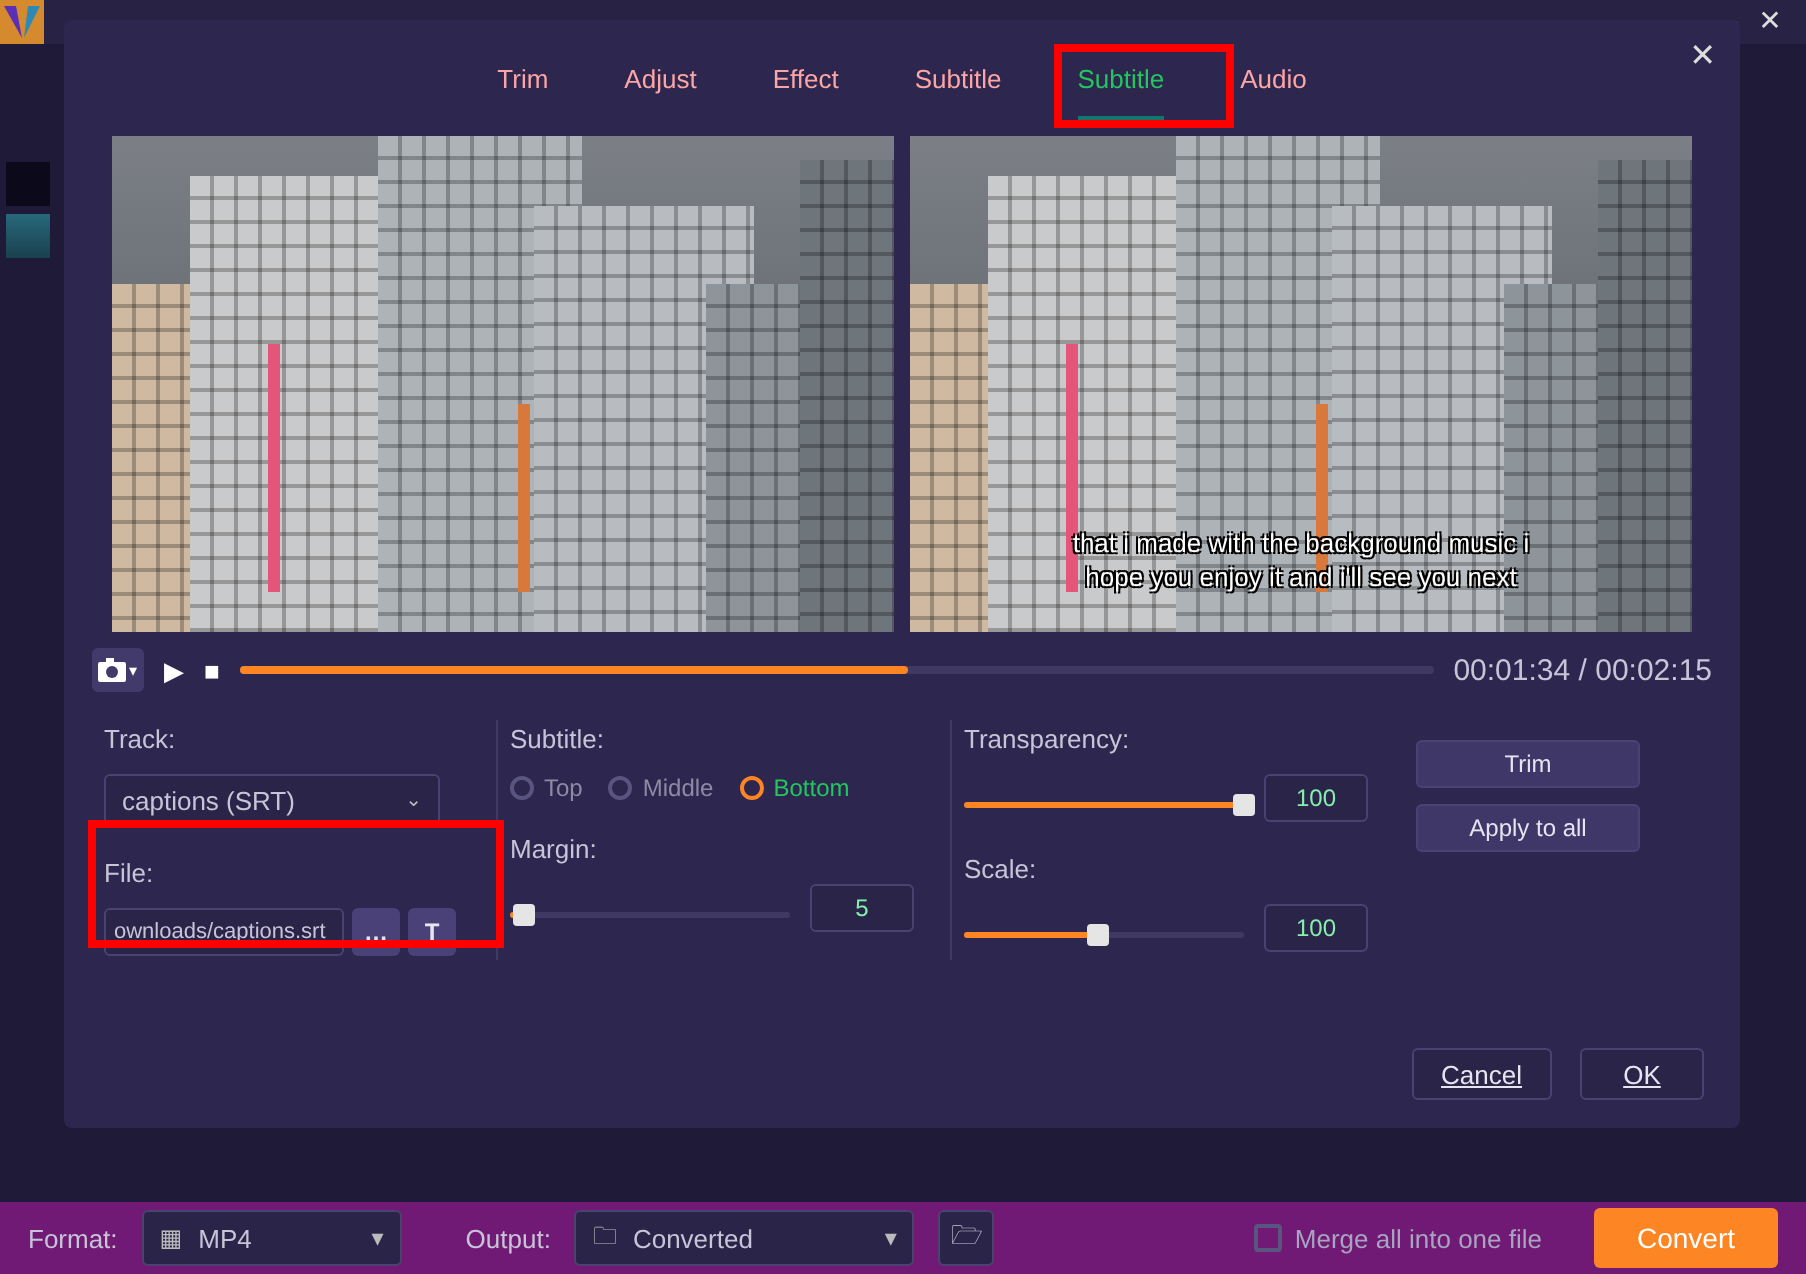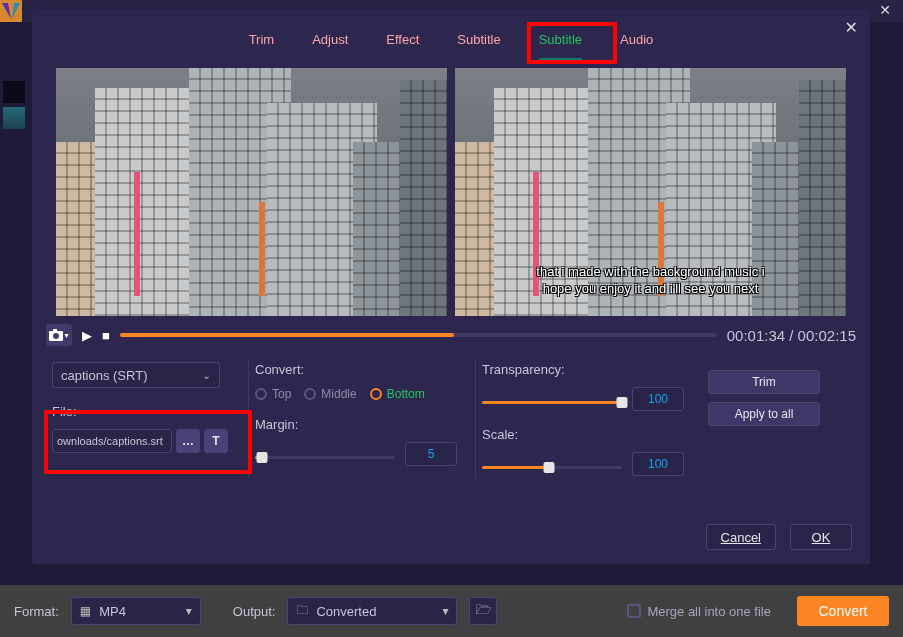--- a/index.html
+++ b/index.html
@@ -149,21 +149,21 @@
 
 .mini-slider {
   height:3px; background:#403963; border-radius:2px;
   position:relative; width:140px; margin:8px 0 2px 0;
 }
 .mini-fill{position:absolute;left:0;height:100%;background:#fd8524;border-radius:2px;}
 .mini-thumb{position:absolute;top:-4px;width:11px;height:11px;border-radius:2px;background:#e5e5e5;transform:translateX(-50%);}
 
 .valuebox {
   width:52px;height:24px;border:1px solid #4a4372;border-radius:3px;
-  background:#2a2448;color:#0ea5e9;display:flex;align-items:center;justify-content:center;
+  background:#2a2448;color:#86efac;display:flex;align-items:center;justify-content:center;
   font-size:12px;
 }
 .slider-line { display:flex; align-items:center; gap:10px;}
 
 .big-btn {
   width:112px;height:24px;border:1px solid #4a4372;border-radius:3px;
   background:#3e3768;color:#e6e4f0;display:flex;align-items:center;justify-content:center;
   cursor:pointer;font-size:12px; margin-bottom:8px;
 }
 .file-row{display:flex;gap:4px;margin-top:6px;}
@@ -182,22 +182,22 @@
   position:absolute; right:18px; bottom:14px;
   display:flex; gap:14px;
 }
 .dlg-btn {
   min-width:62px; height:26px; border:1px solid #4a4372;border-radius:3px;
   background:#2a2448;color:#e6e4f0;display:flex;align-items:center;justify-content:center;
   font-size:13px;cursor:pointer; padding:0 14px;text-decoration:underline;
 }
 
 .footer {
-  position:absolute; left:0; right:0; bottom:0; height:52px;
-  background:#404040;
+  position:absolute; left:0; right:0; bottom:0; height:36px;
+  background:#701a75;
   display:flex; align-items:center; padding:0 14px; gap:12px;
 }
 .foot-select{
   background:#2a2448;border:1px solid #4a4372;border-radius:3px;
   height:28px;padding:0 8px;color:#c8c4d8;display:flex;align-items:center;gap:8px;
   cursor:pointer;
 }
 .foot-select .icon{font-size:12px;color:#bbb;}
 .foot-folder{
   width:28px;height:28px;border:1px solid #4a4372;border-radius:3px;
@@ -284,37 +284,38 @@
     <div class="track-bar">
       <div class="track-fill" id="trackfill" style="width: 56%;"></div>
     </div>
     <div class="time-label">
       <span>00:01:34</span> / <span>00:02:15</span>
     </div>
   </div>
 
   <div class="panels">
     <div class="panel panel-track">
+      <div class="plabel">Track:</div>
       <div class="select">
         <span>captions (SRT)</span>
         <span class="chev-down">⌄</span>
       </div>
       <div class="plabel" style="margin-top:16px">File:</div>
       <div class="file-row">
         <div class="file-path">ownloads/captions.srt</div>
         <div class="square-btn">…</div>
         <div class="square-btn">T</div>
       </div>
       <div class="file-highlight-box"></div>
     </div>
 
     <div class="divider"></div>
 
     <div class="panel panel-pos">
-      <div class="plabel">Convert:</div>
+      <div class="plabel">Subtitle:</div>
       <div class="radio-row">
         <div class="radio">
             <span class="radio-circ"></span>
             <span>Top</span>
           </div>
         <div class="radio">
             <span class="radio-circ"></span>
             <span>Middle</span>
           </div>
         <div class="radio sel">

